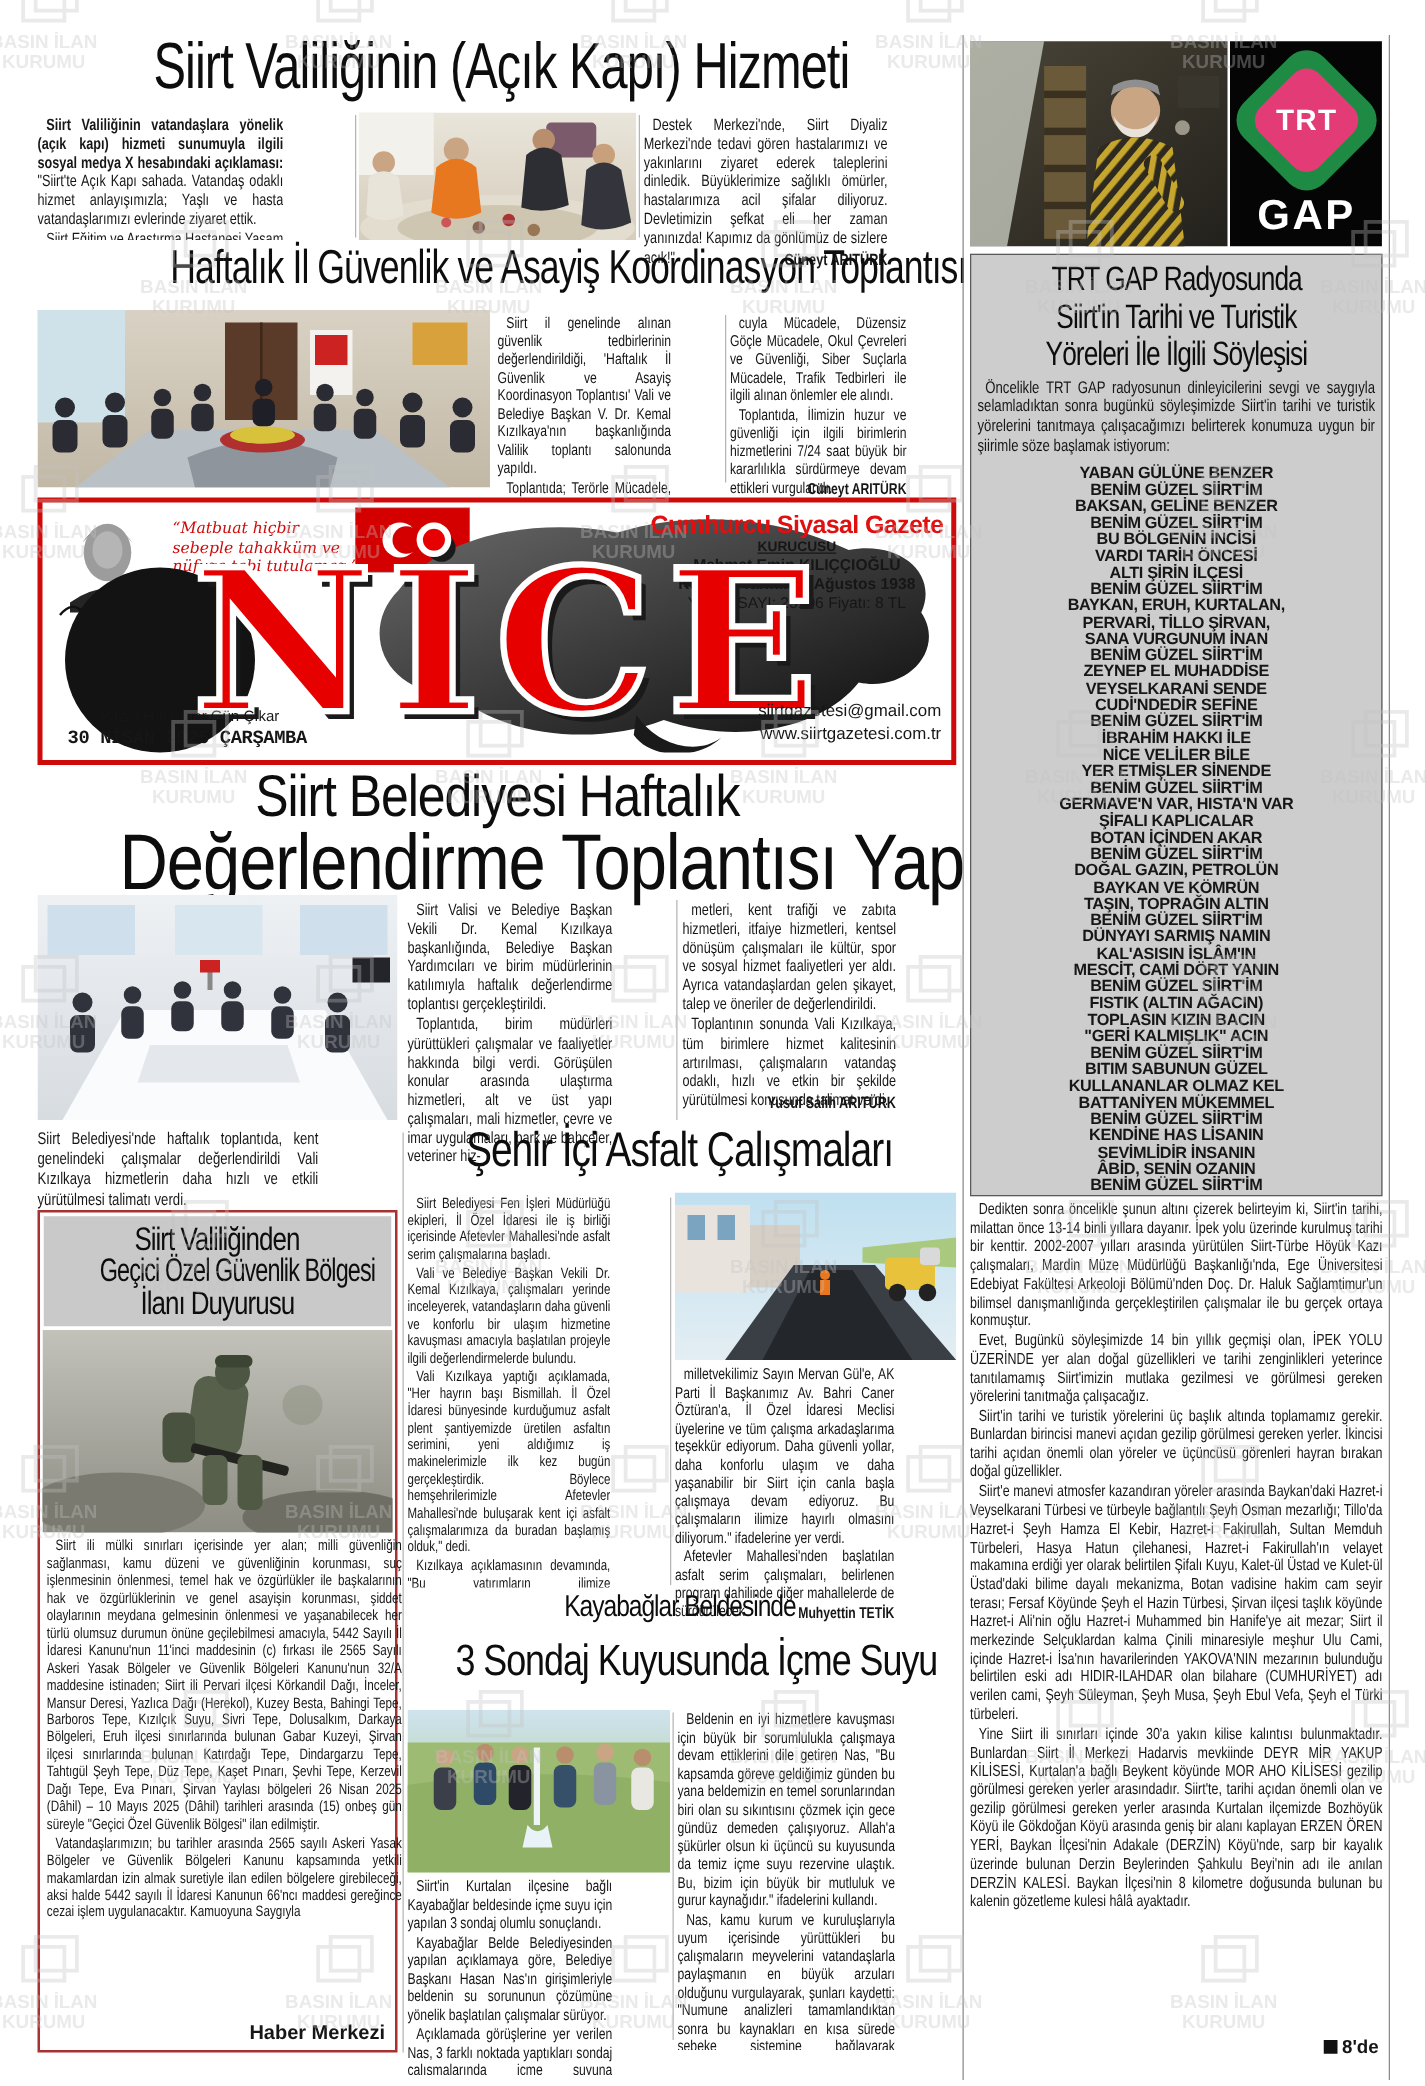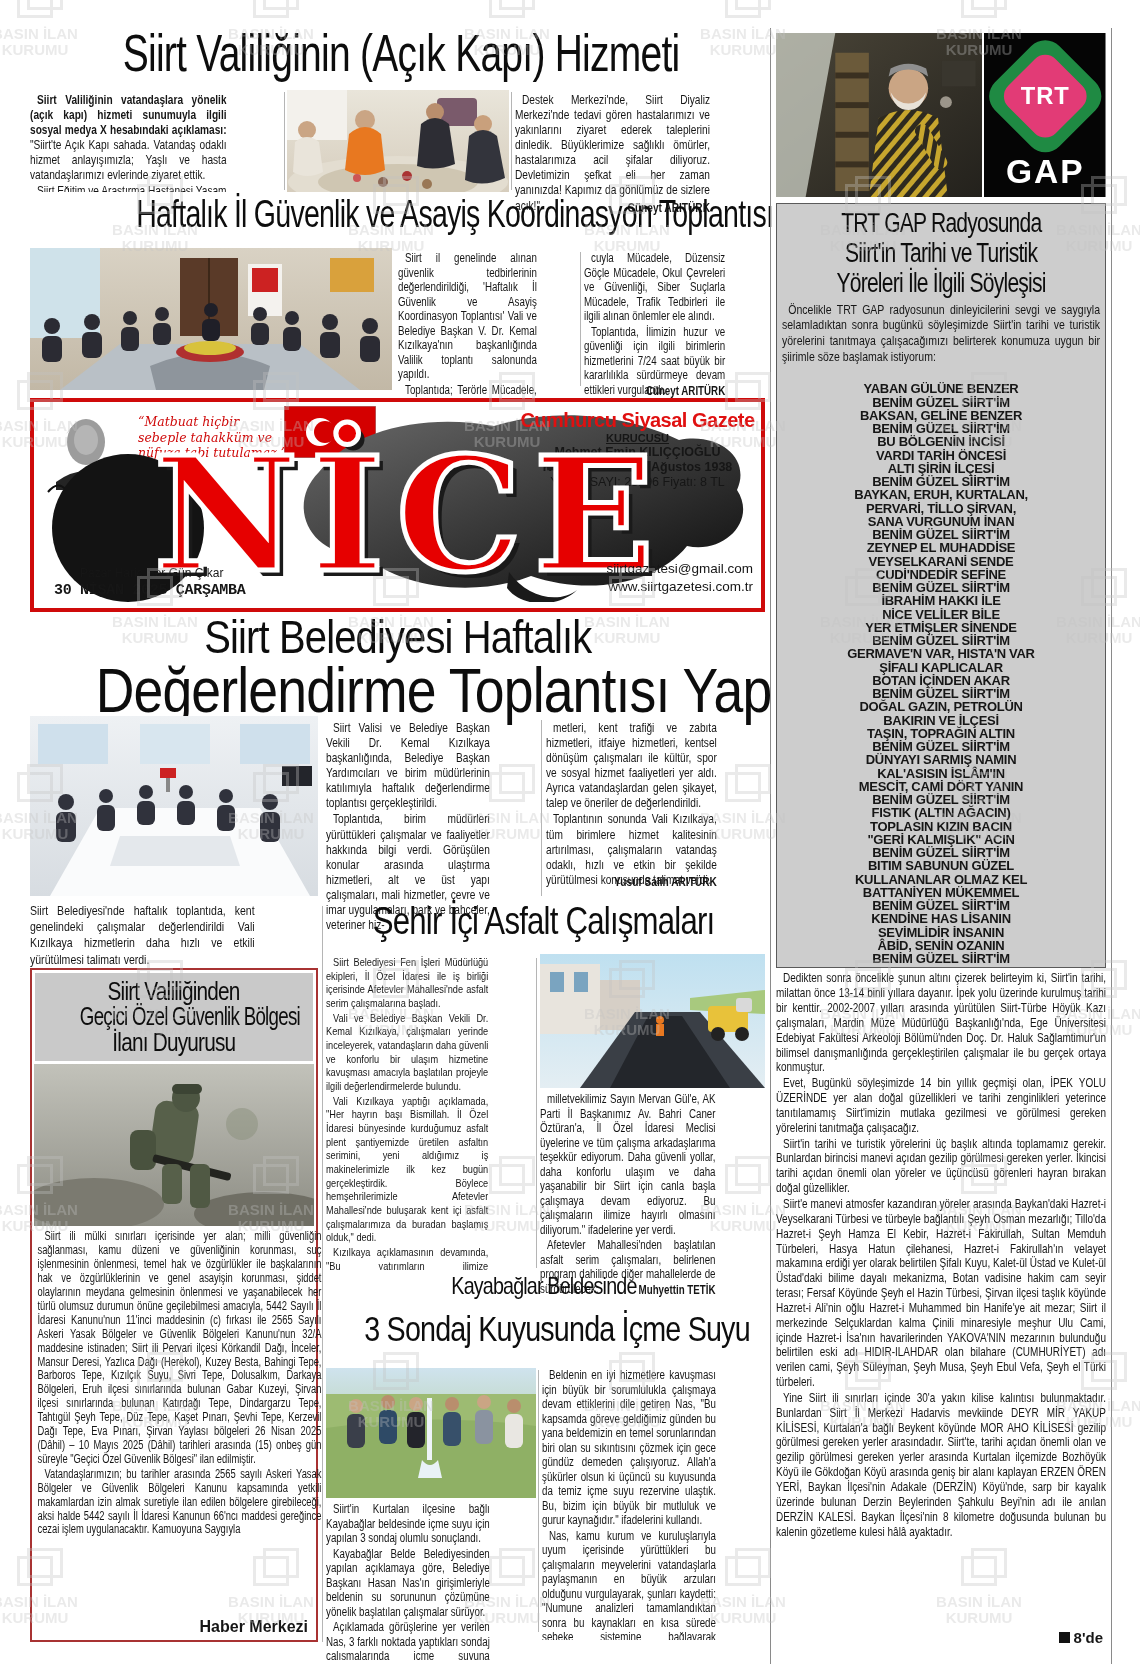--- a/index.html
+++ b/index.html
@@ -417,21 +417,21 @@
 
     <div class="panel" style="margin-top:5px;padding:4px 5px 2px;">
       <div class="hl" style="font-size:27px;line-height:1.12;">
         <div><span class="cond">TRT GAP Radyosunda</span></div>
         <div><span class="cond">Siirt'in Tarihi ve Turistik</span></div>
         <div><span class="cond">Yöreleri İle İlgili Söyleşisi</span></div>
       </div>
       <div class="body-txt squeeze fs135" style="margin-top:3px;">
             <p style="text-indent:8px;margin:0;">Öncelikle TRT GAP radyosunun dinleyicilerini sevgi ve saygıyla selamladıktan sonra bugünkü söyleşimizde Siirt'in tarihi ve turistik yörelerini tanıtmaya çalışacağımızı belirterek konumuza uygun bir şiirimle söze başlamak istiyorum:</p>
           </div>
-      <div style="margin-top:18px;">
+      <div style="margin-top:7px;">
             <div class="poem-line">YABAN GÜLÜNE BENZER</div>
             <div class="poem-line">BENİM GÜZEL SİİRT'İM</div>
             <div class="poem-line">BAKSAN, GELİNE BENZER</div>
             <div class="poem-line">BENİM GÜZEL SİİRT'İM</div>
             <div class="poem-line">BU BÖLGENİN İNCİSİ</div>
             <div class="poem-line">VARDI TARİH ÖNCESİ</div>
             <div class="poem-line">ALTI ŞİRİN İLÇESİ</div>
             <div class="poem-line">BENİM GÜZEL SİİRT'İM</div>
             <div class="poem-line">BAYKAN, ERUH, KURTALAN,</div>
             <div class="poem-line">PERVARİ, TİLLO ŞİRVAN,</div>
@@ -443,21 +443,21 @@
             <div class="poem-line">BENİM GÜZEL SİİRT'İM</div>
             <div class="poem-line">İBRAHİM HAKKI İLE</div>
             <div class="poem-line">NİCE VELİLER BİLE</div>
             <div class="poem-line">YER ETMİŞLER SİNENDE</div>
             <div class="poem-line">BENİM GÜZEL SİİRT'İM</div>
             <div class="poem-line">GERMAVE'N VAR, HISTA'N VAR</div>
             <div class="poem-line">ŞİFALI KAPLICALAR</div>
             <div class="poem-line">BOTAN İÇİNDEN AKAR</div>
             <div class="poem-line">BENİM GÜZEL SİİRT'İM</div>
             <div class="poem-line">DOĞAL GAZIN, PETROLÜN</div>
-            <div class="poem-line">BAKIRIN VE İLÇESİ</div>
+            <div class="poem-line">BAYKAN VE KÖMRÜN</div>
             <div class="poem-line">TAŞIN, TOPRAĞIN ALTIN</div>
             <div class="poem-line">BENİM GÜZEL SİİRT'İM</div>
             <div class="poem-line">DÜNYAYI SARMIŞ NAMIN</div>
             <div class="poem-line">KAL'ASISIN İSLÂM'IN</div>
             <div class="poem-line">MESCİT, CAMİ DÖRT YANIN</div>
             <div class="poem-line">BENİM GÜZEL SİİRT'İM</div>
             <div class="poem-line">FISTIK (ALTIN AĞACIN)</div>
             <div class="poem-line">TOPLASIN KIZIN BACIN</div>
             <div class="poem-line">"GERİ KALMIŞLIK" ACIN</div>
             <div class="poem-line">BENİM GÜZEL SİİRT'İM</div>

